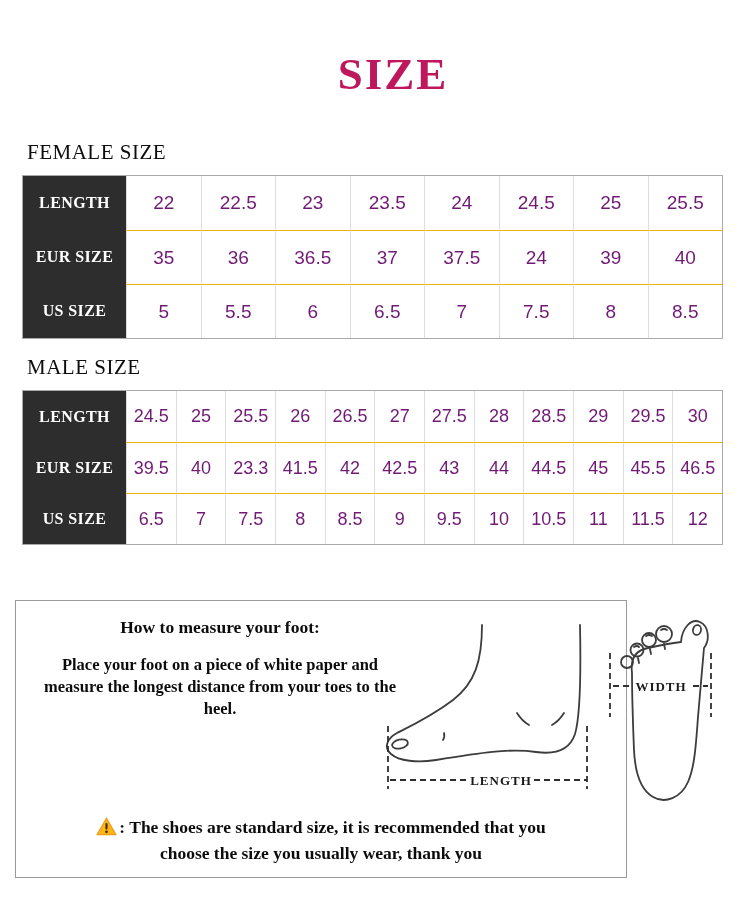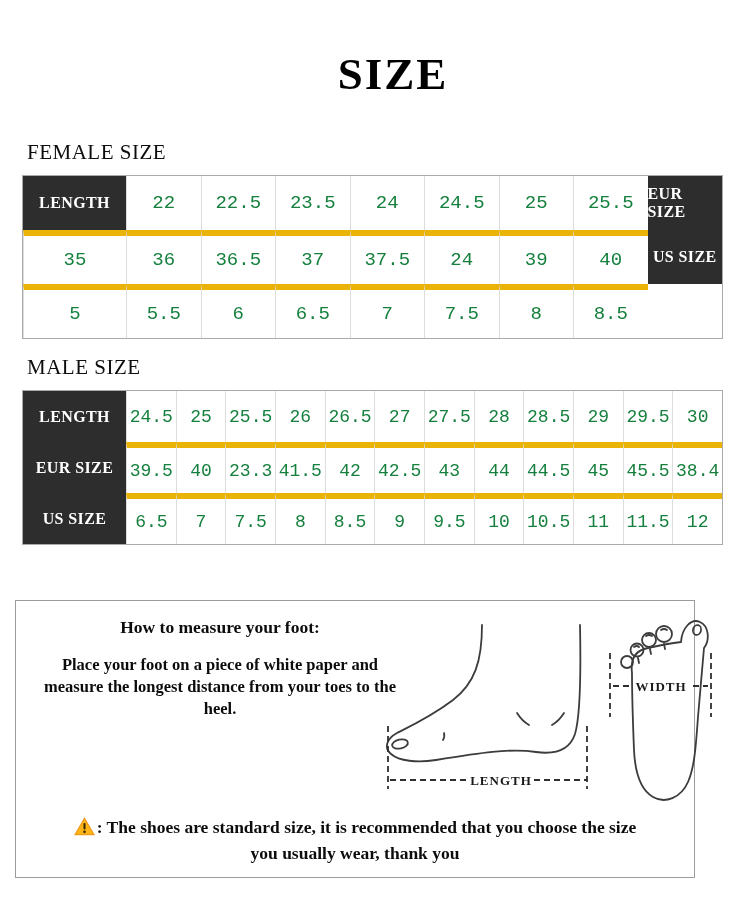--- a/index.html
+++ b/index.html
@@ -2,21 +2,21 @@
 <html><head>
 <meta charset="utf-8">
 <style>
   html,body{margin:0;padding:0;background:#fff;}
   body{
     width:750px;height:920px;position:relative;overflow:hidden;
     font-family:"Liberation Serif","DejaVu Serif",serif;color:#111;
   }
   .page-title{
     margin:48px 0 0 0;text-align:center;
-    font-size:45px;font-weight:bold;letter-spacing:2px;color:#000000;padding-left:36px;
+    font-size:45px;font-weight:bold;letter-spacing:2px;color:#be185d;padding-left:36px;
   }
   .section-heading{
     margin:40px 0 10px 27px;font-size:21px;font-weight:normal;
     letter-spacing:0.5px;color:#0d0d0d;
   }
   .section-heading.male{margin-top:16px;}
   .size-table{
     display:grid;margin-left:22px;width:701px;
     border:1px solid #aaaaaa;box-sizing:border-box;background:#fff;
   }
@@ -24,29 +24,29 @@
   .size-table.male{grid-auto-rows:51px;}
   .cell{
     display:flex;align-items:center;justify-content:center;
     box-sizing:border-box;
   }
   .cell.hdr{
     background:#2d2d2d;color:#ffffff;font-weight:bold;
     font-size:16px;letter-spacing:0.4px;
   }
   .cell.val{
-    font-family:Liberation Mono, monospace;
-    color:#15803d;border-left:1px solid #dddddd;
+    font-family:Liberation Sans, sans-serif;
+    color:#701a75;border-left:1px solid #dddddd;
   }
   .size-table.female .cell.val{font-size:19px;}
   .size-table.male .cell.val{font-size:18px;}
   .cell.val.rowtop{border-top:none;}
-  .cell.val:not(.rowtop){border-top:6px solid #eab308;}
+  .cell.val:not(.rowtop){border-top:1px solid #eab308;}
   .measure-box{
-    position:absolute;left:15px;top:600px;width:680px;height:278px;
+    position:absolute;left:15px;top:600px;width:612px;height:278px;
     border:1px solid #9b9b9b;box-sizing:border-box;background:#fff;
   }
   .measure-text{
     position:absolute;left:28px;top:16px;width:352px;text-align:center;
   }
   .measure-text h3{
     margin:0 0 16px 0;font-size:17.5px;font-weight:bold;color:#0c0c0c;
   }
   .measure-text p{
     margin:0;font-size:16.5px;font-weight:bold;line-height:1.32;color:#0c0c0c;
@@ -70,20 +70,21 @@
 <body>
 
 <h1 class="page-title">SIZE</h1>
 
 <section>
   <h2 class="section-heading">FEMALE SIZE</h2>
   <div class="size-table female" style="grid-template-columns: 103px repeat(8, 1fr);">
       <div class="cell hdr">LENGTH</div>
       <div class="cell val rowtop">22</div>
       <div class="cell val rowtop">22.5</div>
+      <div class="cell val rowtop">23</div>
       <div class="cell val rowtop">23.5</div>
       <div class="cell val rowtop">24</div>
       <div class="cell val rowtop">24.5</div>
       <div class="cell val rowtop">25</div>
       <div class="cell val rowtop">25.5</div>
       <div class="cell hdr">EUR SIZE</div>
       <div class="cell val">35</div>
       <div class="cell val">36</div>
       <div class="cell val">36.5</div>
       <div class="cell val">37</div>
@@ -124,21 +125,21 @@
       <div class="cell val">40</div>
       <div class="cell val">23.3</div>
       <div class="cell val">41.5</div>
       <div class="cell val">42</div>
       <div class="cell val">42.5</div>
       <div class="cell val">43</div>
       <div class="cell val">44</div>
       <div class="cell val">44.5</div>
       <div class="cell val">45</div>
       <div class="cell val">45.5</div>
-      <div class="cell val">38.4</div>
+      <div class="cell val">46.5</div>
       <div class="cell hdr">US SIZE</div>
       <div class="cell val">6.5</div>
       <div class="cell val">7</div>
       <div class="cell val">7.5</div>
       <div class="cell val">8</div>
       <div class="cell val">8.5</div>
       <div class="cell val">9</div>
       <div class="cell val">9.5</div>
       <div class="cell val">10</div>
       <div class="cell val">10.5</div>

